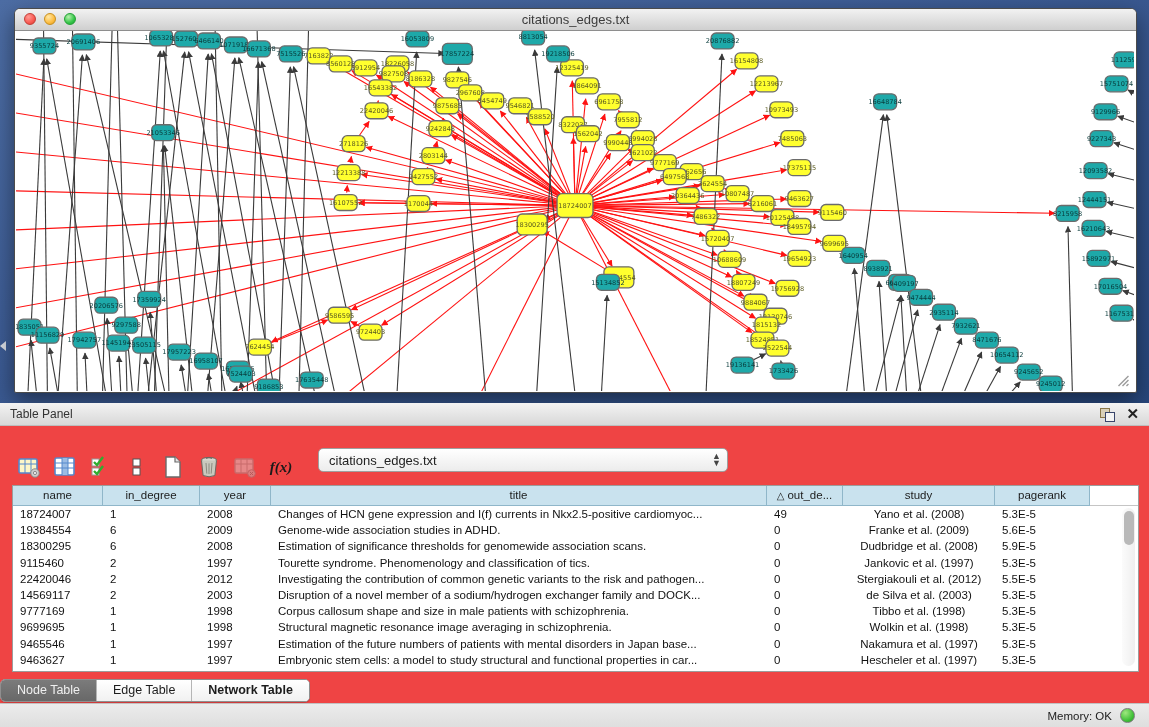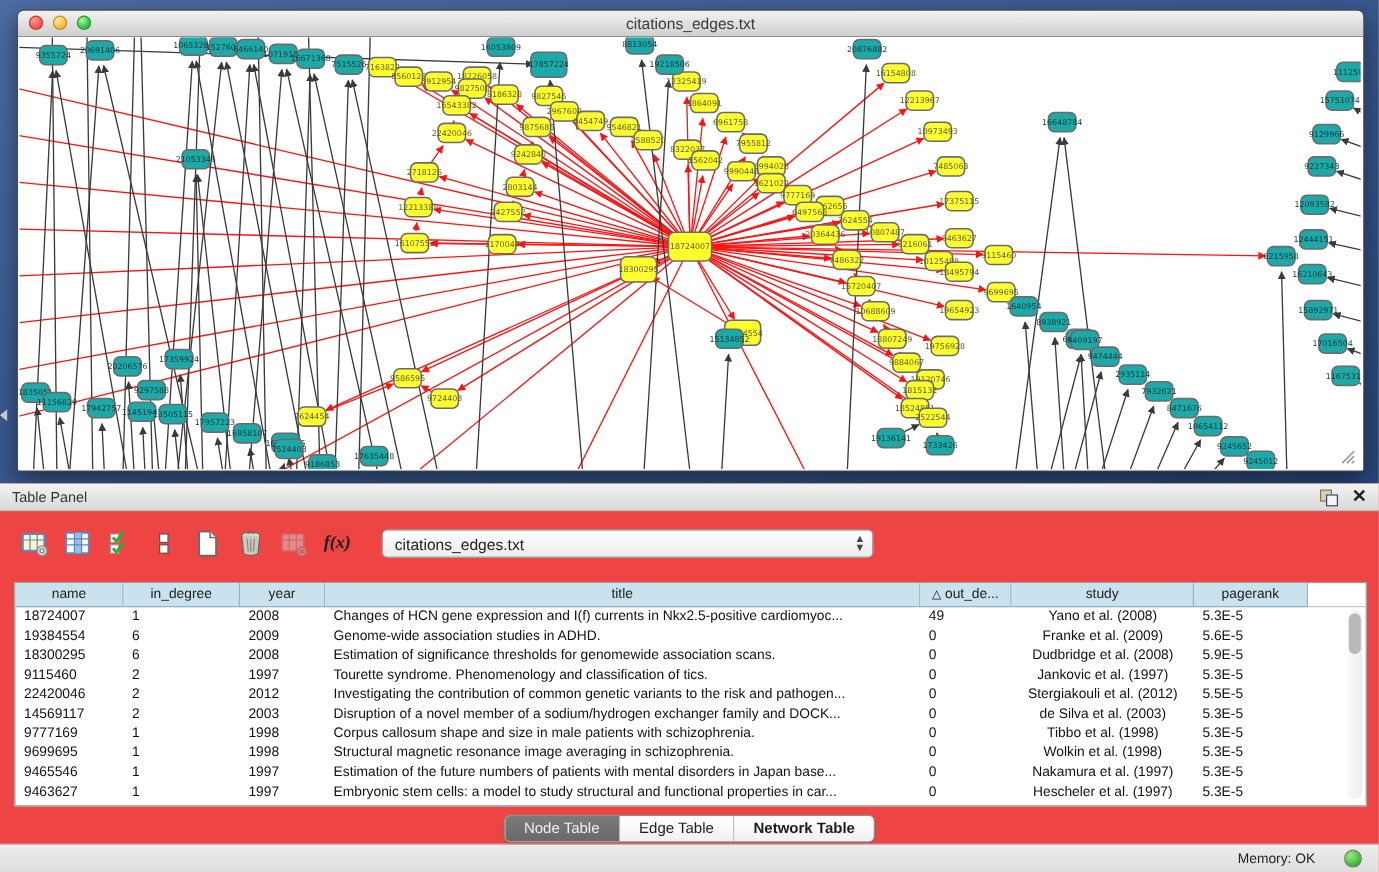--- a/index.html
+++ b/index.html
@@ -25,52 +25,52 @@
   .table-panel{position:absolute;left:0;top:403px;width:1149px;height:324px;background:#ef4444;}
   .panel-header{height:22px;background:linear-gradient(#f3f3f3,#d8d8d8);border-bottom:1px solid #bdbdbd;
     display:flex;align-items:center;padding:0 10px;font-size:12px;color:#333;}
   .panel-header .ph-title{flex:1;}
   .ph-icons{display:flex;align-items:center;gap:12px;}
   .float-ico{position:relative;width:14px;height:13px;}
   .float-ico .sq1{position:absolute;left:0;top:0;width:8px;height:8px;border:1px solid #8a7748;background:#d9d0b8;}
   .float-ico .sq2{position:absolute;left:5px;top:4px;width:8px;height:8px;border:1px solid #39456b;background:#f4f4f4;}
   .close-x{font-size:15px;font-weight:bold;color:#222;line-height:14px;}
   .toolbar{display:flex;align-items:center;gap:10px;padding:14px 0 10px 16px;}
-  .tool-btn{width:26px;height:26px;display:flex;align-items:center;justify-content:center;}
+  .tool-btn{width:26px;height:26px;display:flex;align-items:center;justify-content:center;margin-top:14px;}
   .combo{width:392px;height:22px;border:1px solid #9f9f9f;border-radius:5px;
     background:linear-gradient(#ffffff,#ececec);display:flex;align-items:center;
     padding:0 6px 0 10px;font-size:13px;color:#222;margin-left:14px;box-shadow:0 1px 0 rgba(255,255,255,.7) inset;}
   .combo .cb-label{flex:1;}
   .combo .stepper{font-size:9px;color:#444;line-height:7px;text-align:center;}
   
   .table-wrap{position:absolute;left:12px;top:82px;width:1125px;height:185px;background:#fff;
     border:1px solid #9c9c9c;}
   .tgrid-row{display:grid;grid-template-columns:90px 97px 71px 496px 76px 152px 95px 1fr;}
   .thead .hcell{background:#c9e2ee;border-right:1px solid #8fb6c9;border-bottom:1px solid #8fb6c9;
     font-size:11.5px;color:#1c1c1c;text-align:center;height:19px;line-height:19px;overflow:hidden;white-space:nowrap;}
   .thead .hcell.last{border-right:none;background:transparent;border-bottom:1px solid #c5c5c5;}
   .trow .cell{font-size:11.5px;color:#111;height:16.2px;line-height:16.2px;white-space:nowrap;overflow:hidden;
     padding-left:7px;box-sizing:border-box;}
   .trow .cell.center{text-align:center;padding-left:0;}
   .sort-tri{font-size:10px;margin-right:3px;}
   .vscroll{position:absolute;right:3px;top:22px;width:13px;height:158px;background:linear-gradient(90deg,#fbfbfb,#efefef);
     border-radius:7px;}
   .vthumb{position:absolute;left:1.5px;top:3px;width:10px;height:34px;background:#b9b9b9;border-radius:6px;}
   
-  .tabbar{position:absolute;left:0;top:276px;width:1149px;display:flex;justify-content:center;}
+  .tabbar{position:absolute;left:0;top:276px;width:1149px;display:flex;justify-content:flex-start;}
   .segments{display:flex;border:1px solid #8f8f8f;border-radius:5px;overflow:hidden;background:#fff;
     box-shadow:0 1px 1px rgba(0,0,0,.15);}
   .seg{font-size:12.5px;padding:3px 16px 4px 16px;color:#1c1c1c;background:linear-gradient(#ffffff,#f1f1f1);
     border-right:1px solid #b5b5b5;}
   .seg:last-child{border-right:none;font-weight:bold;}
   .seg.active{background:linear-gradient(#7b7b7b,#686868);color:#efefef;}
   
   .statusbar{position:absolute;left:0;top:300px;width:1149px;height:24px;background:linear-gradient(#ececec,#dedede);
     border-top:1px solid #c2c2c2;display:flex;align-items:center;justify-content:flex-end;padding-right:14px;box-sizing:border-box;}
-  .statusbar .mem{font-size:11.5px;color:#222;margin-right:24px;}
+  .statusbar .mem{font-size:11.5px;color:#222;margin-right:8px;}
   .mem-dot{width:13px;height:13px;border-radius:50%;background:radial-gradient(circle at 35% 30%,#9fe87f,#3cbe35 65%,#2a9427);
     border:1px solid #7a7a7a;}
 </style>
 </head>
 <body>
 
 <div class="desktop">
   <div class="left-arrow-tab"></div>
   <div class="net-window">
     <div class="titlebar">

